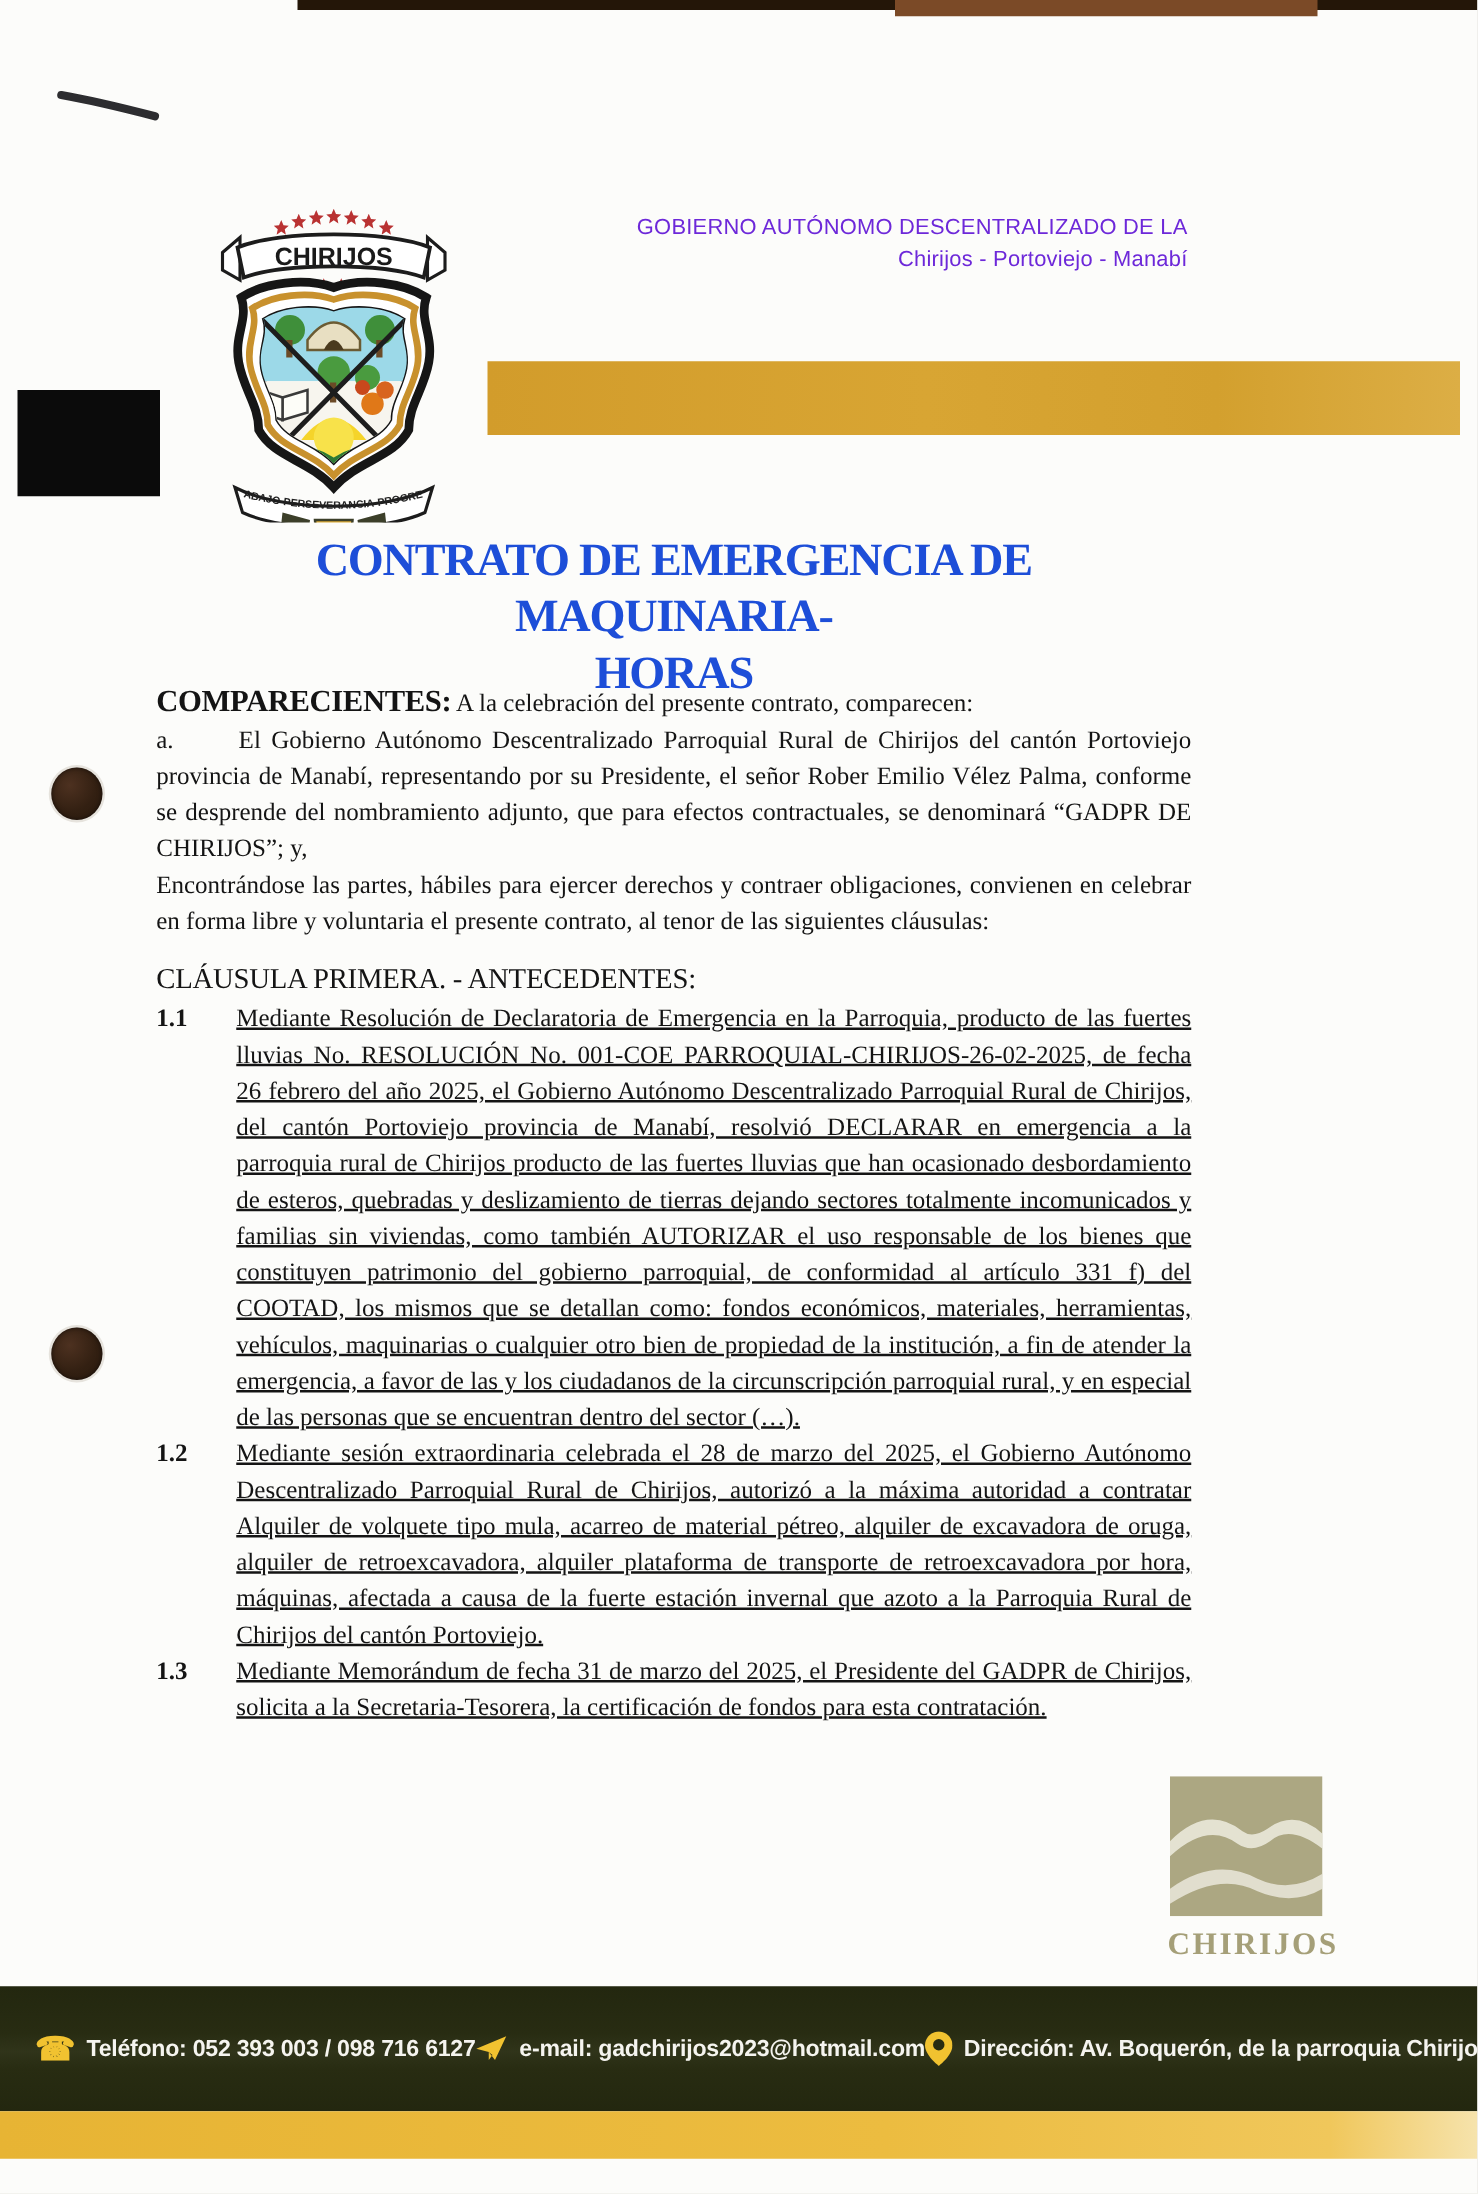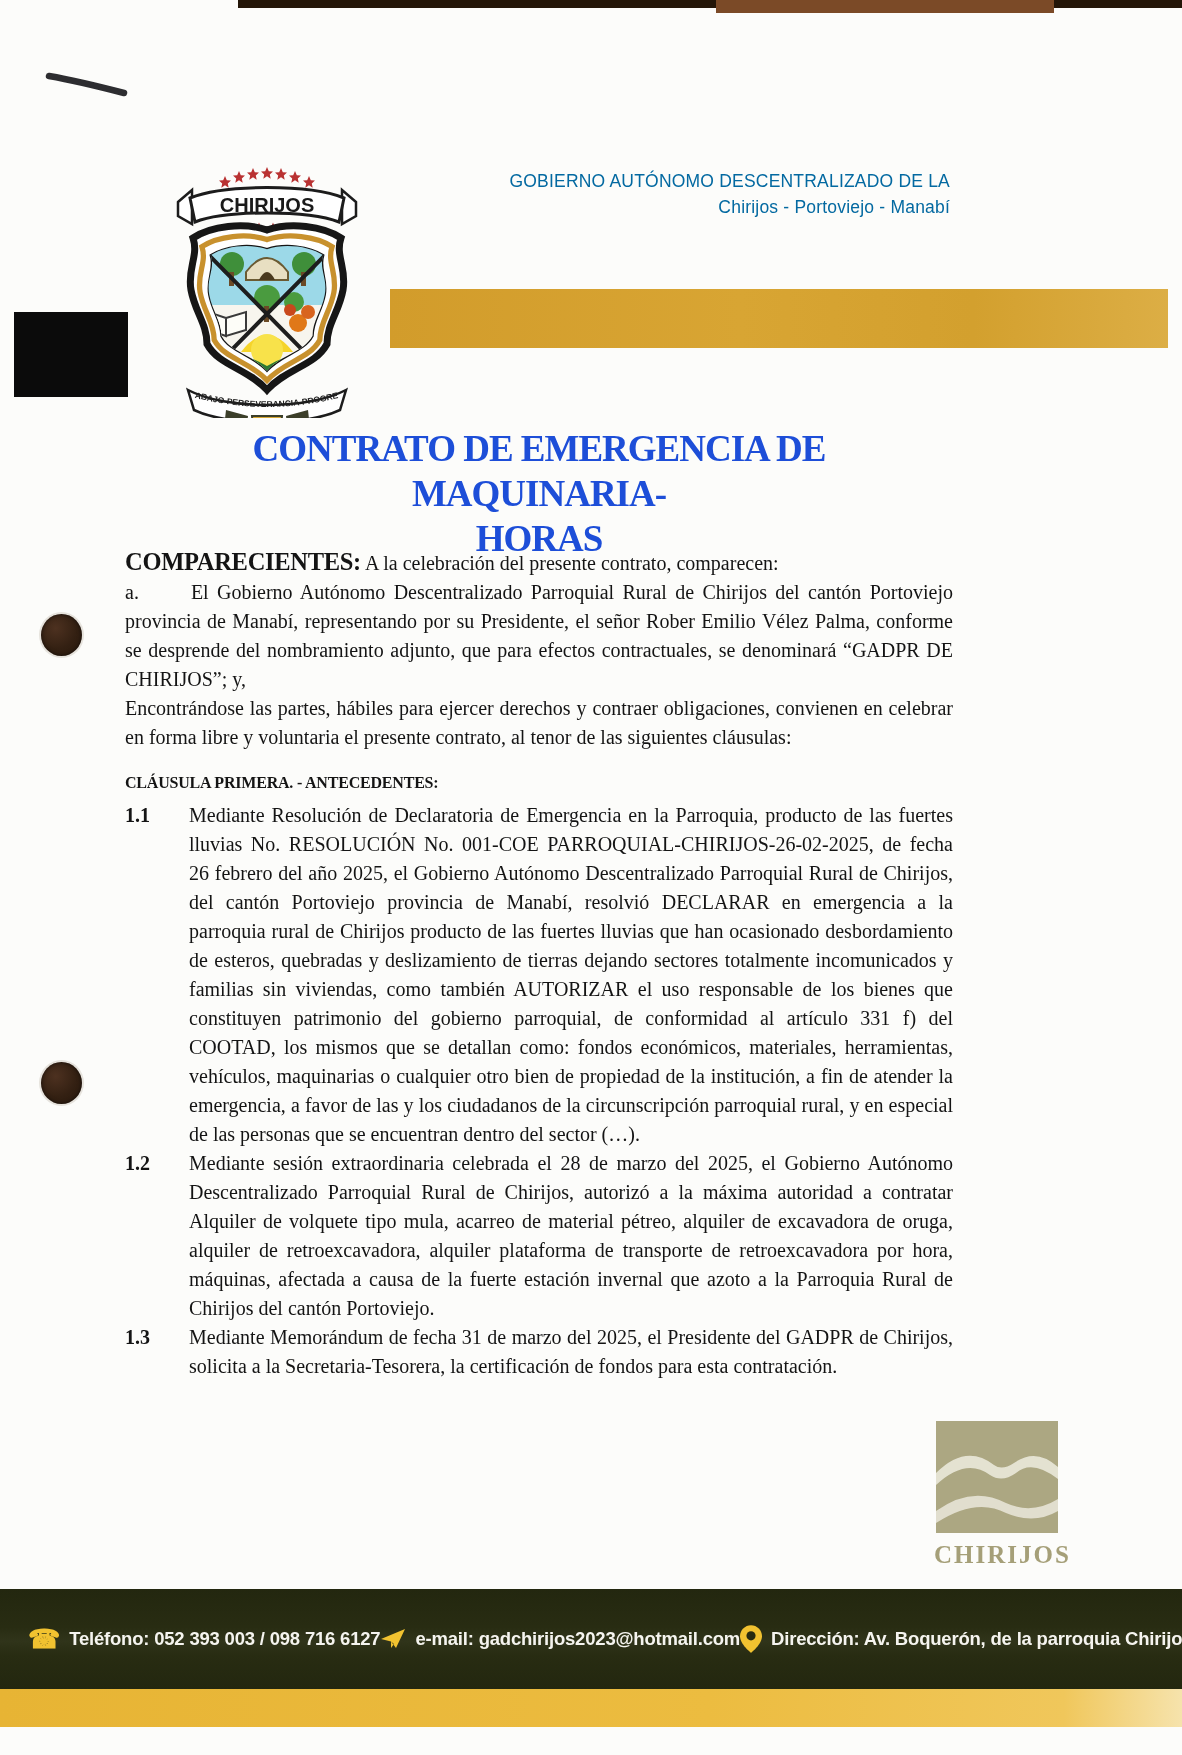--- a/index.html
+++ b/index.html
@@ -14,21 +14,21 @@
   .pen-stroke{position:absolute;left:42px;top:64px;width:95px;height:40px;}
   .redaction-block{position:absolute;left:14px;top:312px;width:114px;height:85px;background:#0b0b0b;}
   .punch-hole{position:absolute;width:41px;height:42px;border-radius:50%;
     background:radial-gradient(circle at 36% 34%,#4d3120 0%,#332012 55%,#2a1a0e 100%);
     box-shadow:inset 0 0 4px rgba(0,0,0,.6), 0 0 0 2px rgba(190,180,165,.35);}
   .punch-hole.h1{left:41px;top:614px;}
   .punch-hole.h2{left:41px;top:1062px;}
   
   .letterhead{
     position:absolute;left:420px;top:168px;width:530px;text-align:right;
-    font-family:"Liberation Sans",sans-serif;color:#0369a1;
+    font-family:"Liberation Sans",sans-serif;color:#6d28d9;
     font-size:17.5px;line-height:26px;letter-spacing:.2px;
   }
   .gold-bar{
     position:absolute;left:390px;top:289px;width:778px;height:59px;
     background:linear-gradient(90deg,#d29c2b 0%,#d8a533 45%,#d3a02e 75%,#dcae45 100%);
   }
   .coat-of-arms{position:absolute;left:148px;top:160px;width:238px;height:258px;}
   
   .doc-title{
     position:absolute;left:125px;top:426px;width:828px;text-align:center;
@@ -38,26 +38,26 @@
   .body{
     position:absolute;left:125px;top:547px;width:828px;
     font-size:20px;line-height:29px;text-align:justify;
   }
   .lead-label{font-weight:bold;font-size:24.5px;letter-spacing:-.3px;}
   .body p{margin:0;}
   .ltr{display:inline-block;}
   .tabgap{display:inline-block;width:52px;}
   .closing{margin-top:0;}
   .clause-heading{
-    font-weight:bold;font-size:16px;letter-spacing:-.2px;
+    font-weight:normal;font-size:23px;letter-spacing:-.2px;
     margin:16px 0 4px 0;text-align:left;
   }
   .clause{display:flex;align-items:flex-start;}
   .clause .num{flex:0 0 64px;font-weight:bold;}
-  .clause .txt{flex:1;text-align:justify;}
+  .clause .txt{flex:1;text-align:justify;text-decoration:underline;}
   
   .stamp{
     position:absolute;left:934px;top:1421px;width:126px;text-align:center;
     mix-blend-mode:multiply;opacity:.88;z-index:6;
   }
   .stamp-text{
     margin-top:4px;font-family:"Liberation Serif",serif;font-weight:bold;
     font-size:25px;letter-spacing:2px;color:#9b9468;
   }
   

